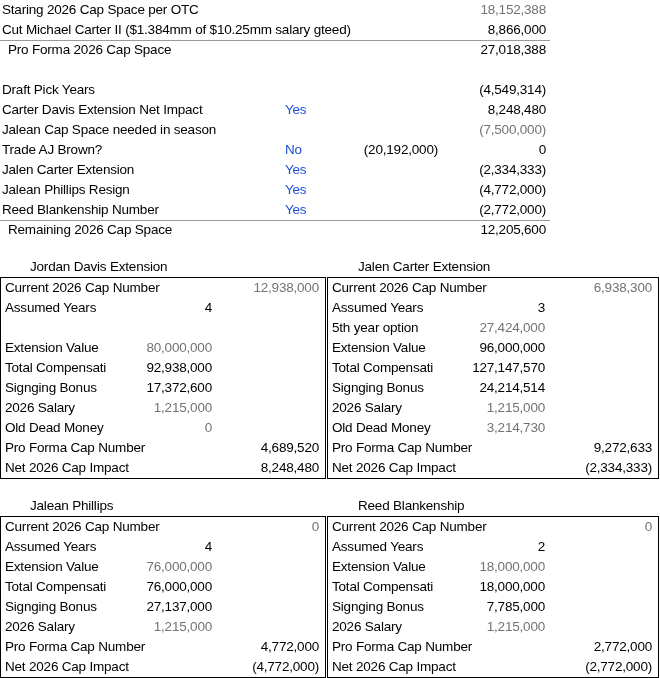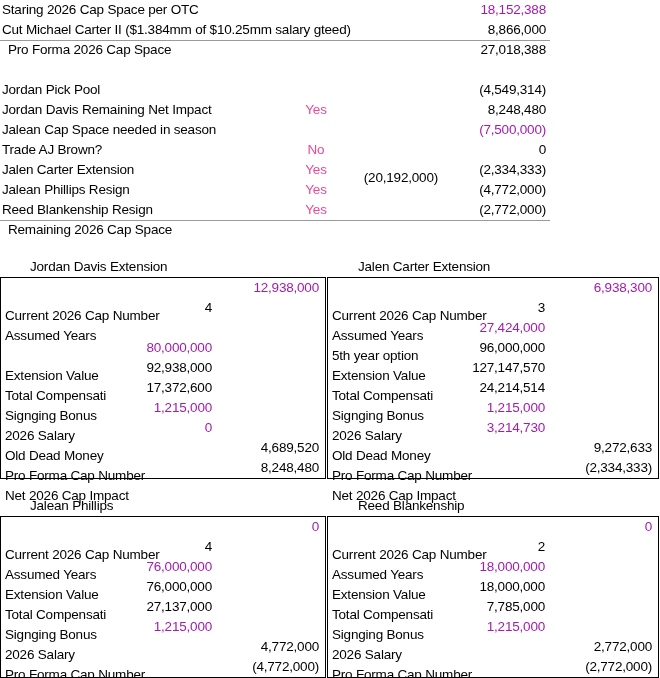--- a/index.html
+++ b/index.html
@@ -7,39 +7,39 @@
     position:relative;width:660px;height:678px;background:#ffffff;
     font-family:"Liberation Sans",sans-serif;font-size:13.5px;color:#000;
     overflow:hidden;letter-spacing:-0.2px;
   }
   
   .summary{position:absolute;top:0;left:0;width:660px;}
   .trow{position:relative;height:20px;line-height:20px;width:532px;text-decoration:underline;}
   .trow .lbl{position:absolute;left:2px;white-space:nowrap;}
   .trow.indent .lbl{left:8px;}
   .trow.topline::before{content:"";position:absolute;top:0;left:0;width:550px;border-top:1px solid #9a9a9a;}
-  .toggle{position:absolute;left:285px;width:62px;text-align:center;color:#ec4899;}
-  .midv{position:absolute;left:330px;width:108px;text-align:right;margin-top:28px;}
+  .toggle{position:absolute;left:285px;width:62px;text-align:left;color:#1d4ed8;}
+  .midv{position:absolute;left:330px;width:108px;text-align:right;}
   .val{position:absolute;left:440px;width:106px;text-align:right;}
   
   .tbl-title{position:absolute;height:20px;line-height:20px;white-space:nowrap;margin-left:28px;}
   .title0{left:2px;top:257px;}
   .title1{left:330px;top:257px;}
   .title2{left:2px;top:496px;}
   .title3{left:330px;top:496px;}
   .tbl{position:absolute;border:1px solid #000;box-sizing:border-box;background:#fff;}
   .t0{left:0;top:277px;width:326px;height:202px;}
   .t1{left:327px;top:277px;width:332px;height:202px;}
   .t2{left:0;top:516px;width:326px;height:162px;}
   .t3{left:327px;top:516px;width:332px;height:162px;}
   .tbl .row{position:relative;height:20px;line-height:20px;}
-  .tbl .lbl{position:absolute;left:4px;white-space:nowrap;margin-top:28px;}
+  .tbl .lbl{position:absolute;left:4px;white-space:nowrap;}
   .tbl .mid{position:absolute;right:113px;width:130px;text-align:right;white-space:nowrap;}
   .tbl .rightv{position:absolute;right:6px;width:120px;text-align:right;white-space:nowrap;}
-  .blue{color:#a21caf;}
+  .blue{color:#737373;}
 </style>
 </head>
 <body>
 
 <div class="sheet">
 
   <div class="summary">
 
   <div class="trow">
         <span class="lbl">Staring 2026 Cap Space per OTC</span>
@@ -59,27 +59,27 @@
         <span class="midv"></span>
         <span class="val">27,018,388</span>
       </div>
       <div class="trow">
         <span class="lbl"></span>
         <span class="toggle"></span>
         <span class="midv"></span>
         <span class="val"></span>
       </div>
       <div class="trow">
-        <span class="lbl">Jordan Pick Pool</span>
+        <span class="lbl">Draft Pick Years</span>
         <span class="toggle"></span>
         <span class="midv"></span>
         <span class="val">(4,549,314)</span>
       </div>
       <div class="trow">
-        <span class="lbl">Jordan Davis Remaining Net Impact</span>
+        <span class="lbl">Carter Davis Extension Net Impact</span>
         <span class="toggle">Yes</span>
         <span class="midv"></span>
         <span class="val">8,248,480</span>
       </div>
       <div class="trow">
         <span class="lbl">Jalean Cap Space needed in season</span>
         <span class="toggle"></span>
         <span class="midv"></span>
         <span class="val blue">(7,500,000)</span>
       </div>
@@ -95,29 +95,30 @@
         <span class="midv"></span>
         <span class="val">(2,334,333)</span>
       </div>
       <div class="trow">
         <span class="lbl">Jalean Phillips Resign</span>
         <span class="toggle">Yes</span>
         <span class="midv"></span>
         <span class="val">(4,772,000)</span>
       </div>
       <div class="trow">
-        <span class="lbl">Reed Blankenship Resign</span>
+        <span class="lbl">Reed Blankenship Number</span>
         <span class="toggle">Yes</span>
         <span class="midv"></span>
         <span class="val">(2,772,000)</span>
       </div>
       <div class="trow indent topline">
         <span class="lbl">Remaining 2026 Cap Space</span>
         <span class="toggle"></span>
         <span class="midv"></span>
+        <span class="val">12,205,600</span>
       </div>
     </div>
 
   <div class="tbl-title title0">Jordan Davis Extension</div>
   <div class="tbl-title title1">Jalen Carter Extension</div>
   <div class="tbl-title title2">Jalean Phillips</div>
   <div class="tbl-title title3">Reed Blankenship</div>
 
   <div class="tbl t0">
 

